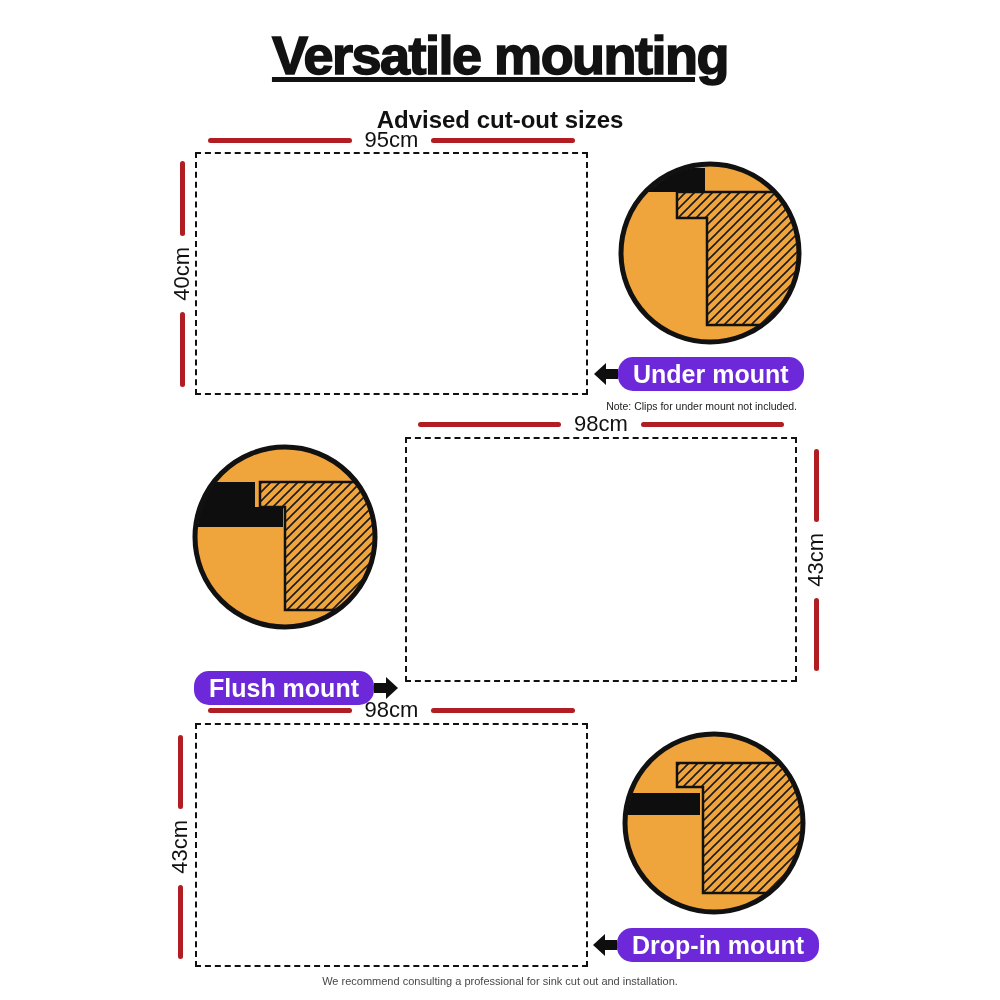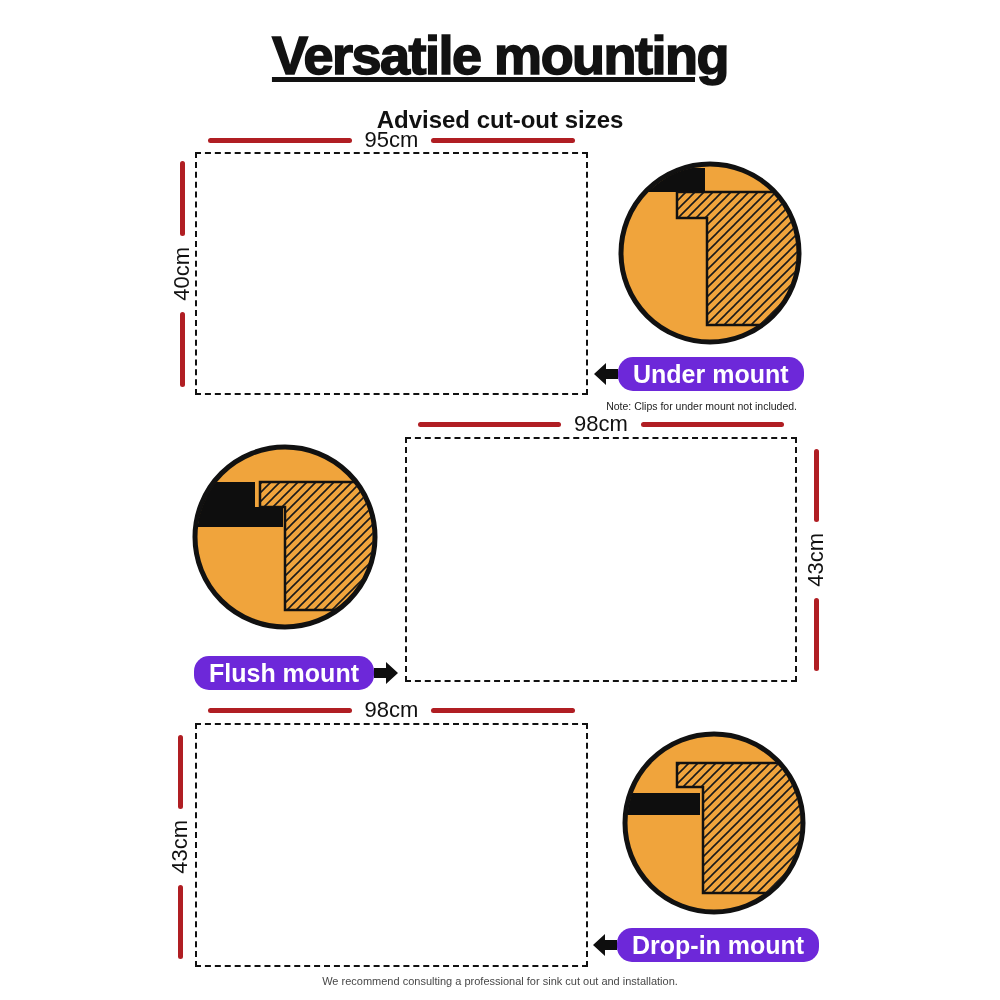--- a/index.html
+++ b/index.html
@@ -36,21 +36,21 @@
   #dim-top-dropin{left:195px;top:696px;width:393px;}
   #dim-left-dropin{left:165px;top:735px;height:224px;}
   
   .circle-icon{position:absolute;}
   #icon-under {left:618px;top:161px;width:184px;height:184px;}
   #icon-flush {left:192px;top:444px;width:186px;height:186px;}
   #icon-dropin{left:622px;top:731px;width:184px;height:184px;}
   
   .pill-row{position:absolute;display:flex;align-items:center;}
   #pill-under {left:593px;top:357px;}
-  #pill-flush {left:194px;top:656px;}
+  #pill-flush {left:194px;top:671px;}
   #pill-dropin{left:592px;top:928px;}
   .pill{
     background:#6d28d9;color:#ffffff;border-radius:15px;
     padding:1px 15px;font-size:25px;font-weight:bold;line-height:32px;white-space:nowrap;
   }
   .arrow-svg{display:block;}
   
   .note{
     position:absolute;top:400px;left:497px;width:300px;text-align:right;
     font-size:10.5px;color:#222;

